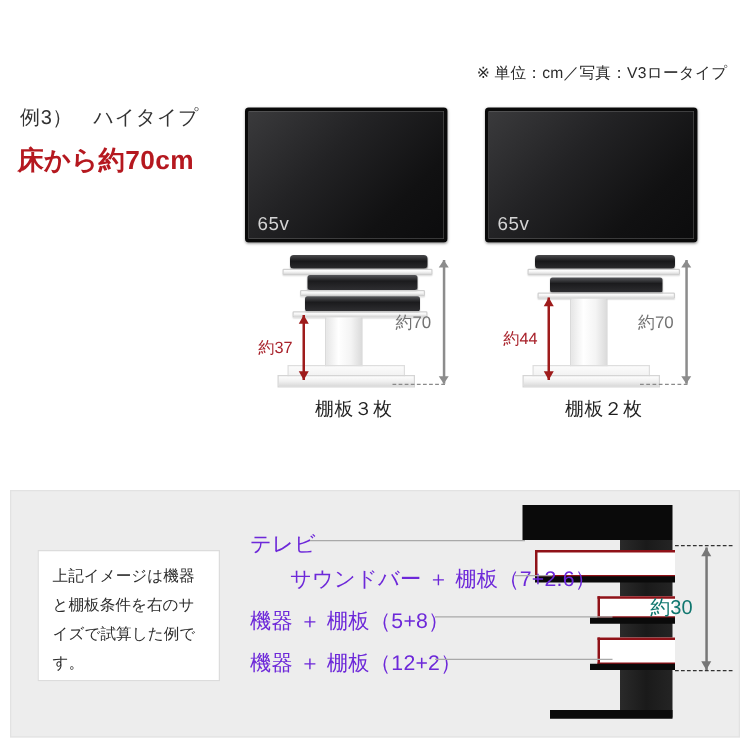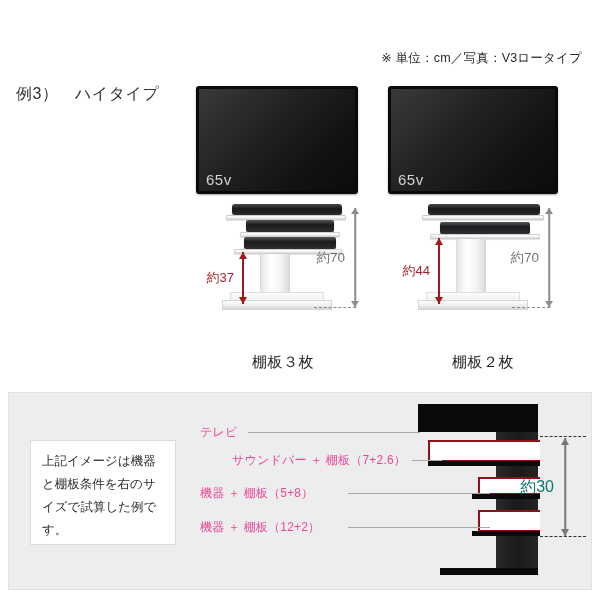--- a/index.html
+++ b/index.html
@@ -125,39 +125,39 @@
     margin-right: 3px; font-size: 13.5px; color: #737373; white-space: nowrap;
   }
   .leader-dashed {
     position: absolute; height: 0;
     border-top: 1px dashed #8a8a8a;
   }
 
   
   .caption {
     position: absolute; top: 318px; font-size: 15px; color: #1f1f1f;
-    letter-spacing: .5px; white-space: nowrap; margin-top: 35px;
+    letter-spacing: .5px; white-space: nowrap;
   }
   .caption.left  { left: 252px; }
   .caption.right { left: 452px; }
 
   
   .panel {
     position: absolute; left: 8px; top: 392px; width: 584px; height: 198px;
     background: #ededed; border: 1px solid #e2e2e2;
   }
   .note-box {
     position: absolute; left: 22px; top: 48px; width: 146px; height: 105px;
     background: #ffffff; border: 1px solid #dcdcdc;
     padding: 9px 11px; font-size: 12.5px; line-height: 1.85; color: #2d2d2d;
   }
 
   
   .sch-label {
-    position: absolute; font-size: 12px; color: #ec4899;
+    position: absolute; font-size: 17px; color: #6d28d9;
     white-space: nowrap; letter-spacing: .2px;
   }
   .sch-leader {
     position: absolute; height: 0; border-top: 1px solid #a9a9a9;
   }
   .sch-note {
     position: absolute; left: 200px; top: 548px;
     font-size: 11.5px; color: #3a3a3a; white-space: nowrap;
   }
 
@@ -196,20 +196,21 @@
 </style>
 </head>
 <body>
 
 <div id="page">
 
   <div class="header-note">※ 単位：cm／写真：V3ロータイプ</div>
 
   <div class="title-block">
     <div class="title-line1">例3）　ハイタイプ</div>
+    <div class="title-line2">床から約70cm</div>
   </div>
 
   <div class="unit left">
     <div class="tv">
       <span class="tv-label">65v</span>
     </div>
 
     <div class="soundbar" style="left:36px; top:118px; width:110px;"></div>
     <div class="shelf" style="left:30px; top:129px; width:120px;"></div>
 

